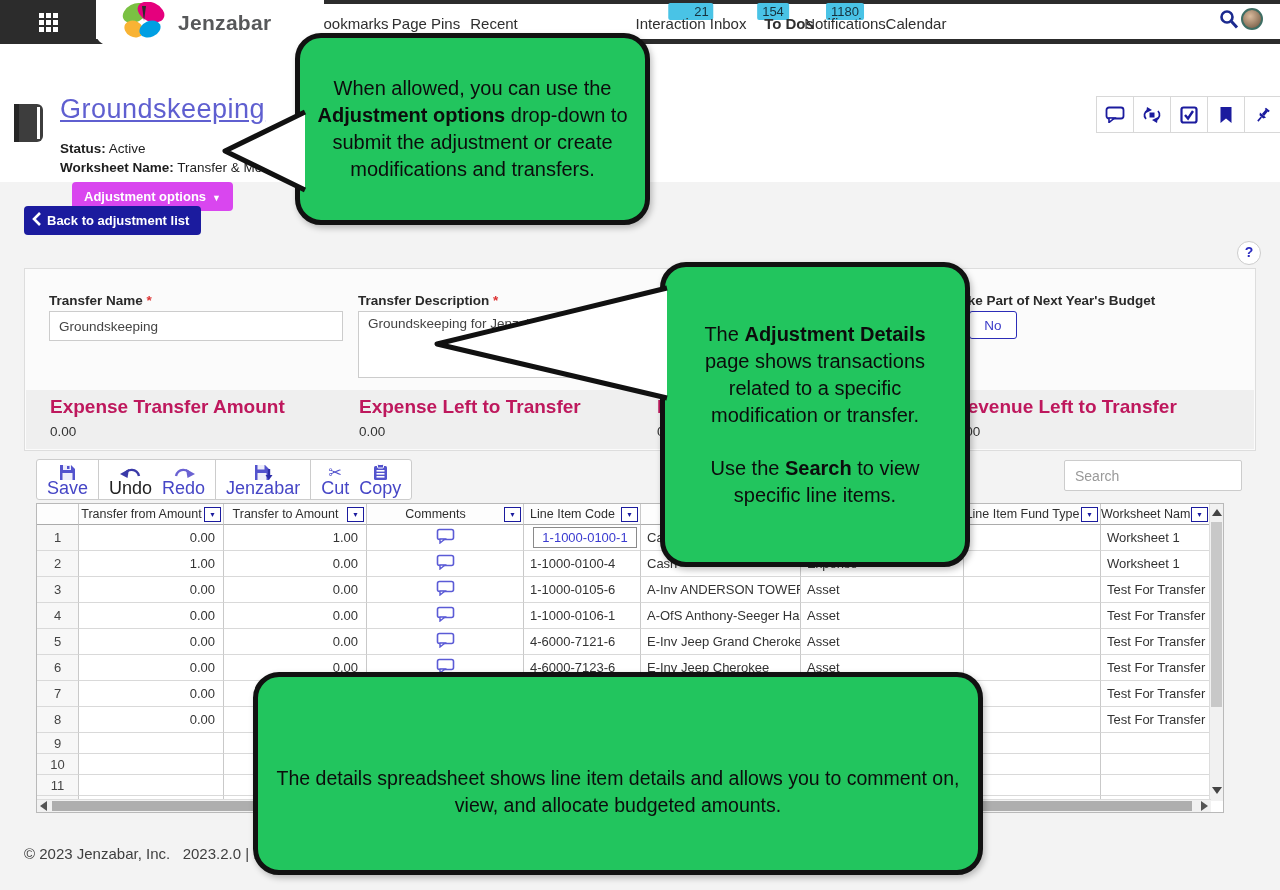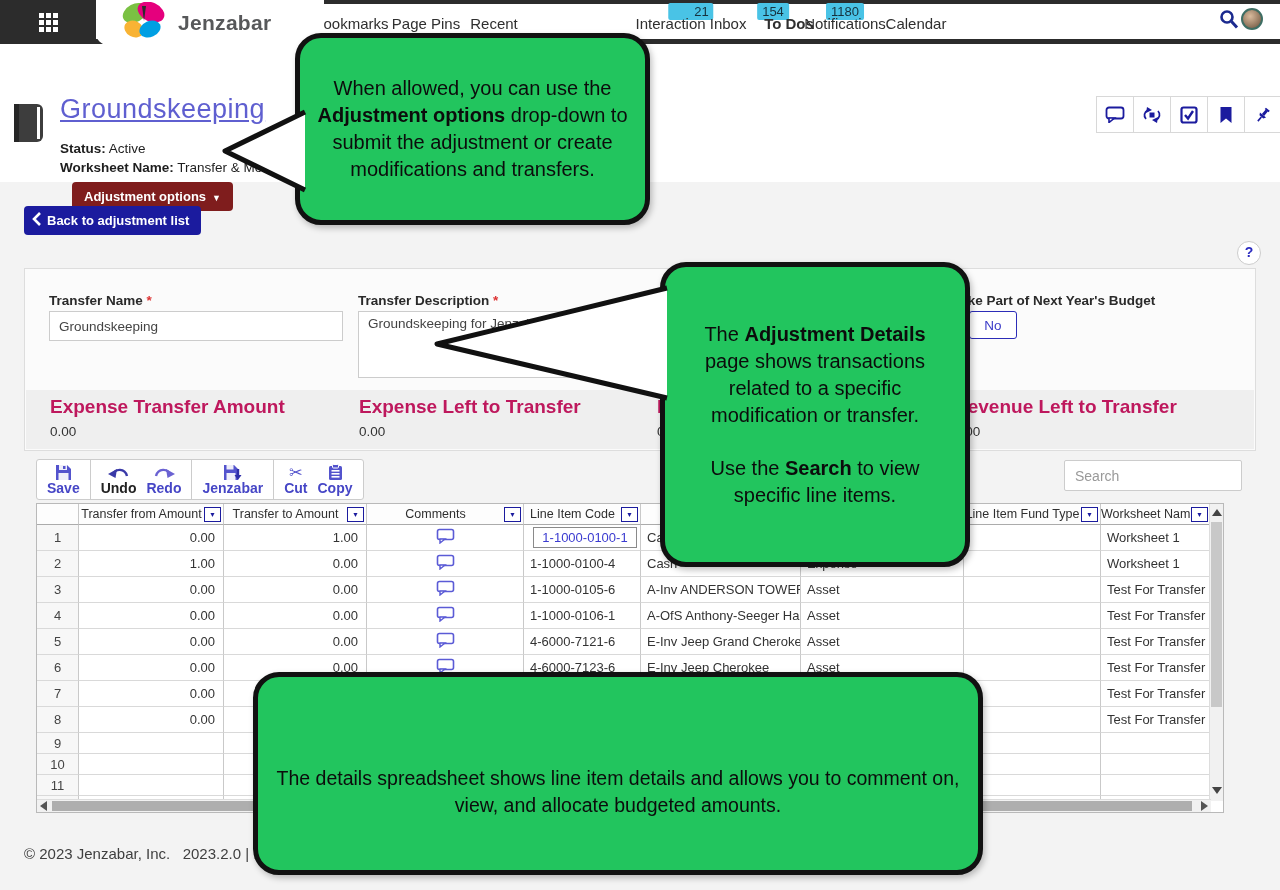--- a/index.html
+++ b/index.html
@@ -19,21 +19,21 @@
   .nav-badge{position:absolute;top:3px;transform:translateX(-50%);font-size:13px;color:#16323e;background:#49c3e6;padding:0 5px;border-radius:2px;line-height:17px;cursor:pointer;}
   #searchicon{position:absolute;left:1218px;top:8px;cursor:pointer;}
   #avatar{position:absolute;left:1241px;top:8px;width:22px;height:22px;border-radius:50%;background:radial-gradient(circle at 40% 35%,#d9bb9d,#8a6f57 70%,#5c4a3c);border:2px solid #3e6e64;box-sizing:border-box;cursor:pointer;}
 
   
   #pagehead{position:absolute;left:0;top:44px;width:1280px;height:138px;background:#fff;}
   #bookicon{position:absolute;left:10px;top:57px;}
   #pagetitle{position:absolute;left:60px;top:50px;font-size:27px;color:#5f5fd0;text-decoration:underline;cursor:pointer;letter-spacing:.5px;}
   .meta-line{position:absolute;left:60px;font-size:13.5px;color:#1e1e1e;}
   .meta-line b{font-weight:bold;}
-  #adjbtn{position:absolute;left:72px;top:138px;height:29px;background:#7f1d1d;color:#fff;border:none;border-radius:4px;font-size:13px;font-weight:bold;padding:0 12px;cursor:pointer;font-family:"Liberation Sans",sans-serif;}
+  #adjbtn{position:absolute;left:72px;top:138px;height:29px;background:#d946ef;color:#fff;border:none;border-radius:4px;font-size:13px;font-weight:bold;padding:0 12px;cursor:pointer;font-family:"Liberation Sans",sans-serif;}
   #adjbtn .caret{font-size:9px;margin-left:6px;}
   #actionbar{position:absolute;left:1097px;top:52px;display:flex;}
   .actbox{width:36px;height:35px;background:#fff;border:1px solid #d8d8d8;margin-left:-1px;display:flex;align-items:center;justify-content:center;cursor:pointer;}
 
   
   #backbtn{position:absolute;left:24px;top:206px;height:29px;background:#1b1b9e;color:#fff;border:none;border-radius:4px;font-size:13px;font-weight:bold;padding:0 12px 0 8px;cursor:pointer;display:flex;align-items:center;gap:6px;font-family:"Liberation Sans",sans-serif;}
   #helpbtn{position:absolute;left:1237px;top:241px;width:22px;height:22px;border-radius:50%;background:#fff;border:1px solid #ccc;color:#2a2ac0;font-weight:bold;font-size:14px;text-align:center;line-height:21px;cursor:pointer;}
 
   
   #card{position:absolute;left:24px;top:268px;width:1232px;height:183px;background:#fbfbfb;border:1px solid #ddd;box-sizing:border-box;}
@@ -45,21 +45,21 @@
   .amt{position:absolute;top:6px;}
   .amt .al{font-size:19px;font-weight:bold;color:#be185d;white-space:nowrap;}
   .amt .av{font-size:13.5px;color:#333;margin-top:6px;}
 
   
   #toolbar{position:absolute;left:36px;top:459px;display:flex;background:#fff;border:1px solid #ccc;border-radius:3px;height:41px;box-sizing:border-box;}
   .tb-sec{display:flex;border-right:1px solid #ccc;padding:2px 5px;}
   .tb-sec:last-child{border-right:none;}
   .tb-item{display:flex;flex-direction:column;align-items:center;justify-content:space-between;padding:2px 5px;cursor:pointer;}
   .tb-item .ticon{height:17px;display:flex;align-items:flex-end;}
-  .tb-item .tlabel{font-size:14px;color:#4646c6;line-height:14px;font-weight:bold;}
+  .tb-item .tlabel{font-size:18px;color:#4646c6;line-height:14px;}
   .tb-item .tlabel.dark{color:#222;}
   #searchbox{position:absolute;left:1064px;top:460px;width:178px;height:31px;border:1px solid #ccc;border-radius:2px;font-size:14px;color:#555;padding:0 10px;box-sizing:border-box;font-family:"Liberation Sans",sans-serif;background:#fff;}
   #searchbox::placeholder{color:#999;}
 
   
   #grid{position:absolute;left:36px;top:503px;width:1188px;height:310px;background:#fff;border:1px solid #b9b9b9;box-sizing:border-box;}
   #gridrows{position:absolute;left:0;top:0;width:1174px;height:297px;overflow:hidden;}
   .grow{display:flex;width:1174px;box-sizing:border-box;}
   .gcell{box-sizing:border-box;border-right:1px solid #c9c9c9;border-bottom:1px solid #d9d9d9;font-size:13px;color:#333;overflow:hidden;white-space:nowrap;display:flex;align-items:center;background:#fff;}
   .ghead .gcell{background:#fdfdfd;border-bottom:1px solid #ababab;font-size:12.5px;color:#2f2f2f;}

